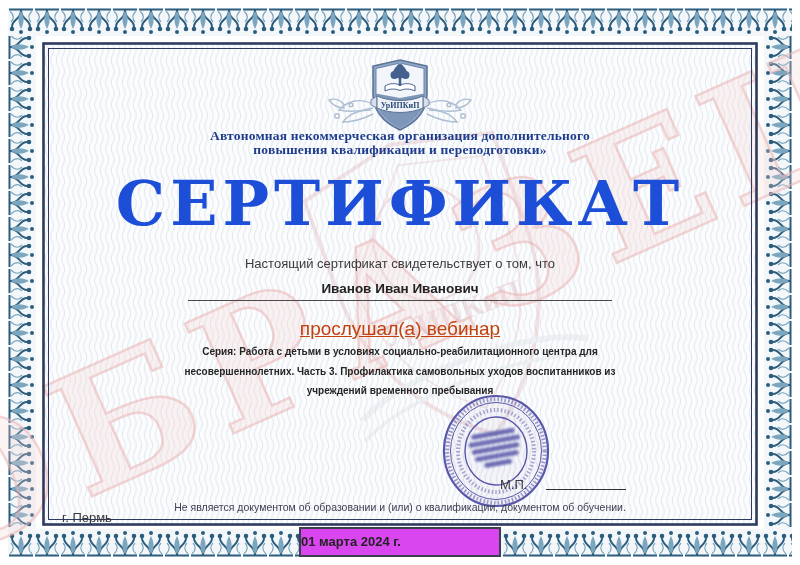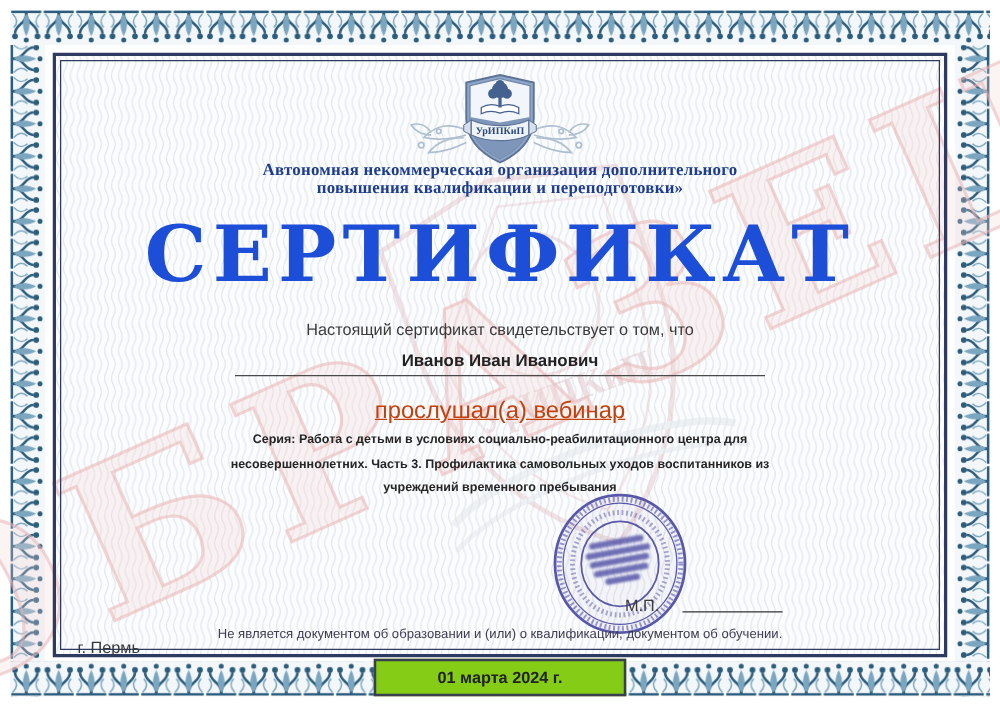--- a/index.html
+++ b/index.html
@@ -22,22 +22,22 @@
   .course{top:342px;left:50%;transform:translateX(-50%);width:490px;text-align:center;
     font-size:10px;font-weight:bold;color:#252525;line-height:19.5px;}
   .city{left:62px;top:478px;font-size:13px;color:#3a3a3a;margin-top:32px;}
   .director{left:265px;top:461px;font-size:13px;color:#3a3a3a;line-height:16.5px;}
   .director span{display:block;}
   .seal-mark{left:500px;top:477px;font-size:13px;color:#3a3a3a;z-index:6;}
   .sig-line{left:546px;top:489px;width:80px;height:0;border-top:1.3px solid #333;z-index:6;}
   .disclaimer{top:501px;font-size:10.5px;color:#3d3d52;z-index:6;}
   .date-box{
     left:50%;transform:translateX(-50%);top:527px;width:198px;height:26px;
-    background:#84cc16;border:2px solid #3a3f4d;z-index:8;
-    text-align:center;line-height:26px;font-size:13px;font-weight:bold;color:#222;
+    background:#d946ef;border:2px solid #3a3f4d;z-index:8;
+    text-align:left;line-height:26px;font-size:13px;font-weight:bold;color:#222;
   }
   .stamp{left:441px;top:394px;z-index:5;opacity:.95;}
   .blurred{filter:blur(.8px);}
   .logo-wrap{top:58px;z-index:3;}
   svg{display:block;}
   .bg-svg{position:absolute;left:0;top:0;}
 </style>
 </head>
 <body>
 

